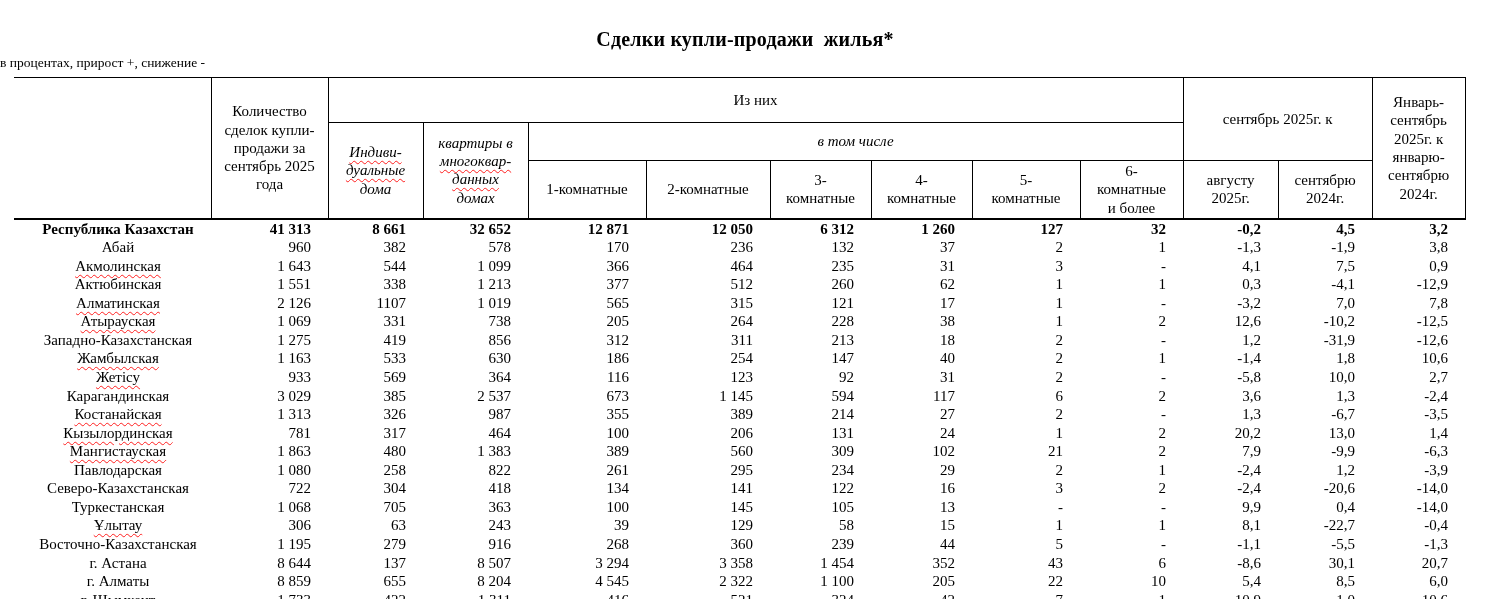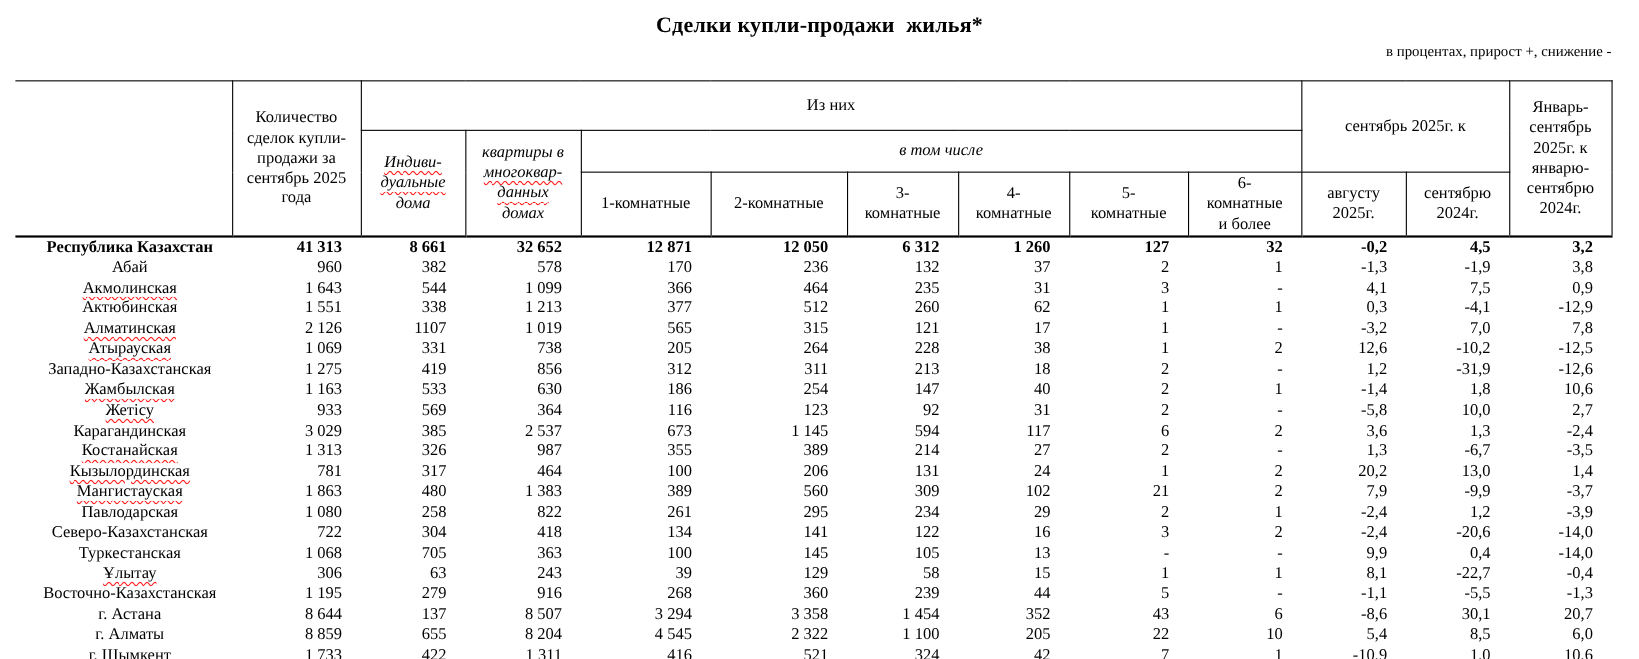--- a/index.html
+++ b/index.html
@@ -11,28 +11,27 @@
     overflow: hidden;
     font-family: "Liberation Serif", "DejaVu Serif", serif;
     color: #000;
   }
   .page { position: relative; width: 1490px; height: 599px; }
 
   .title {
     text-align: center;
     font-weight: bold;
     font-size: 20px;
-    margin-top: 12px;
+    margin-top: 28px;
     white-space: pre;
     letter-spacing: 0.2px;
   }
   .note {
-    text-align: right;
     font-size: 13.5px;
-    margin: 4px 25px 18px 0;
+    margin: 4px 25px 6px 0;
   }
 
   table.main {
     border-collapse: collapse;
     table-layout: fixed;
     margin-left: 14px;
     width: 1451px;
   }
   thead th {
     border: 1px solid #000;
@@ -335,21 +334,21 @@
           <td>480</td>
           <td>1 383</td>
           <td>389</td>
           <td>560</td>
           <td>309</td>
           <td>102</td>
           <td>21</td>
           <td>2</td>
           <td>7,9</td>
           <td>-9,9</td>
-          <td>-3,7</td>
+          <td>-6,3</td>
         </tr>
         <tr>
           <td class="region">Павлодарская</td>
           <td>1 080</td>
           <td>258</td>
           <td>822</td>
           <td>261</td>
           <td>295</td>
           <td>234</td>
           <td>29</td>

